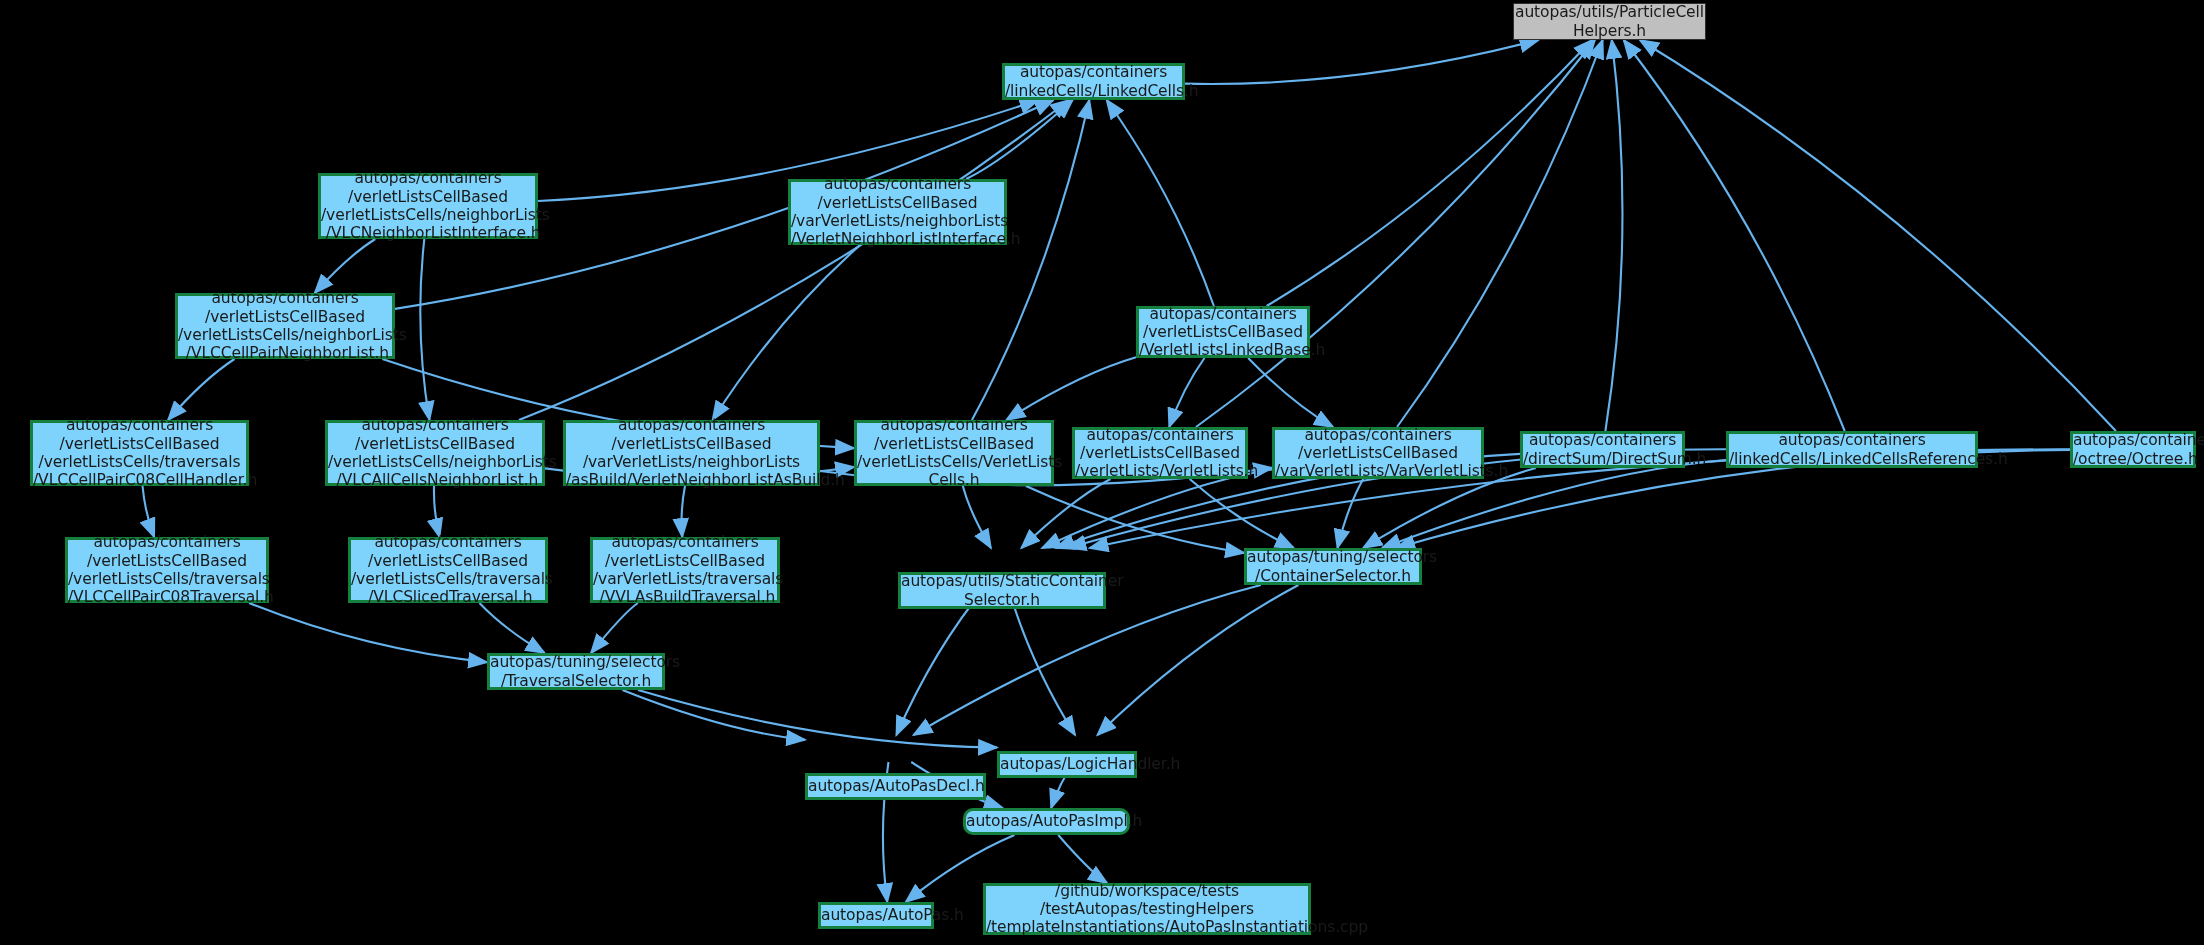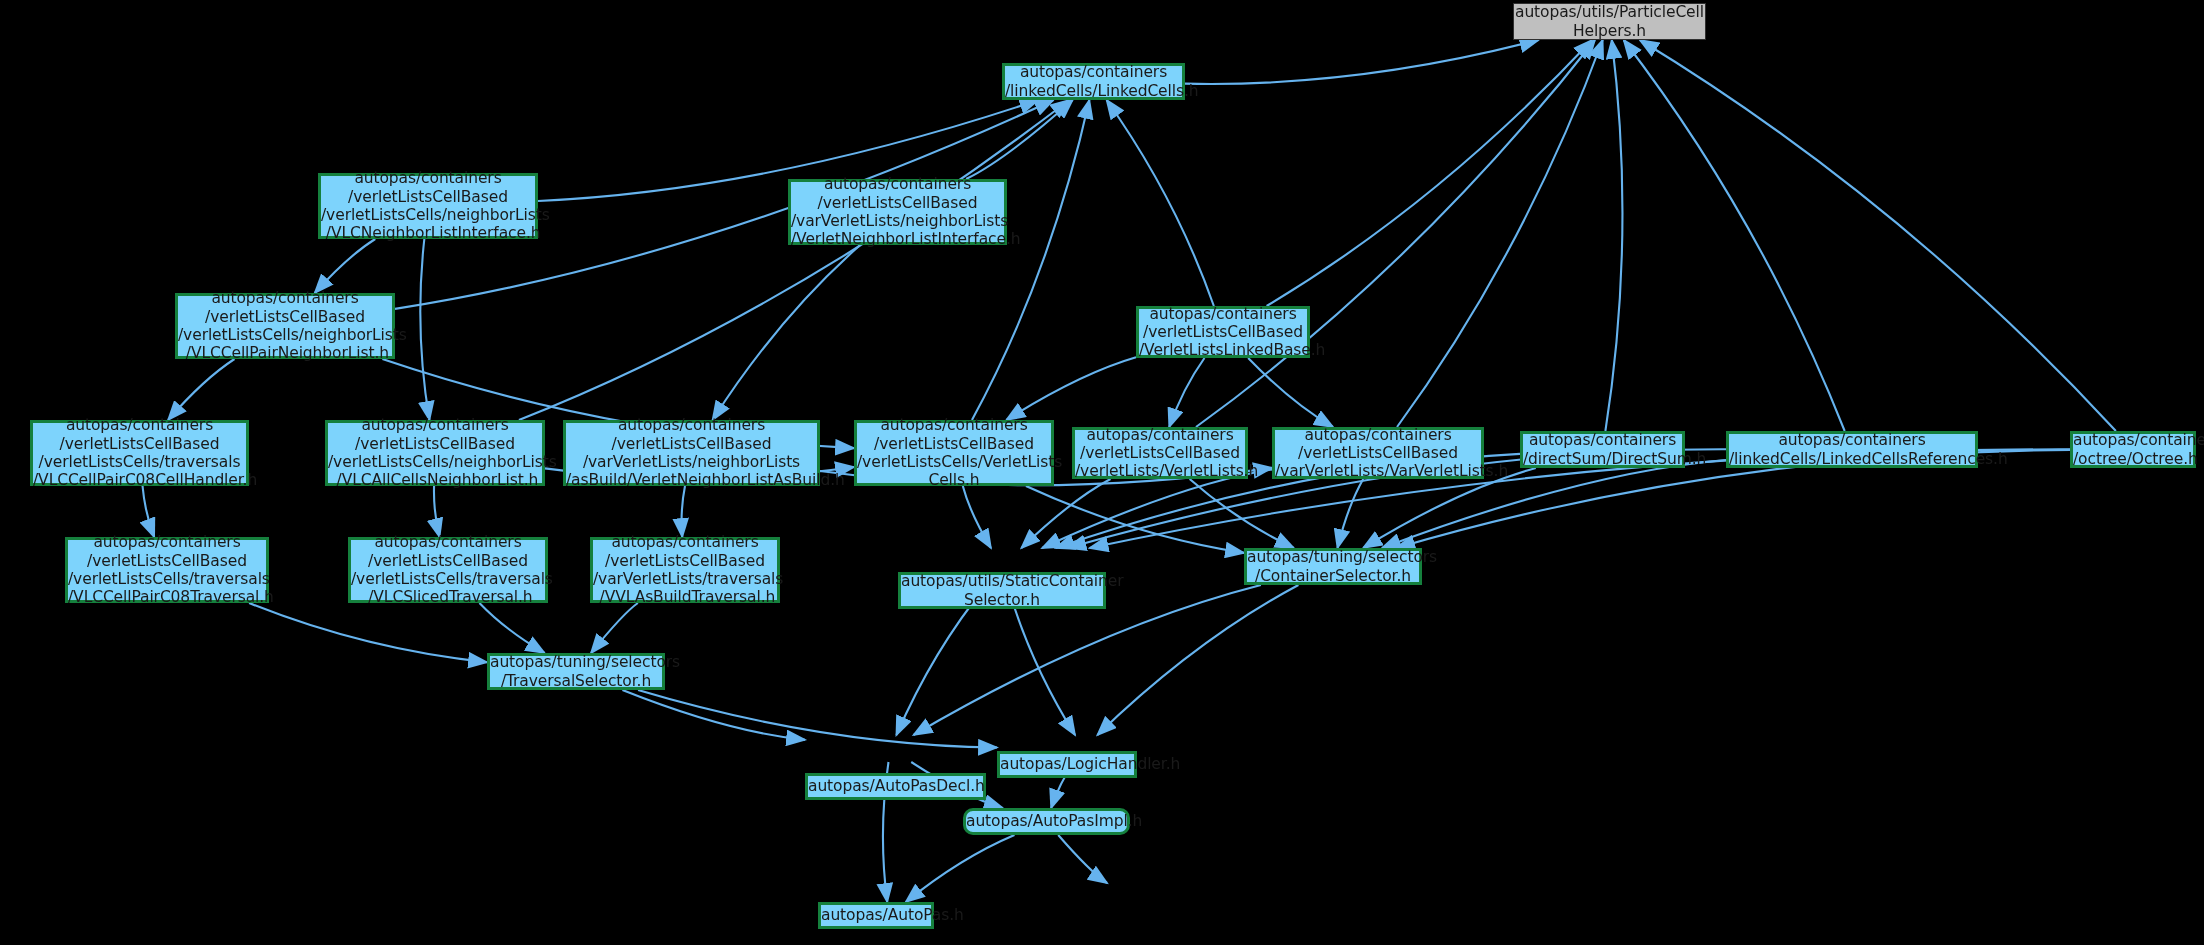--- a/index.html
+++ b/index.html
@@ -171,13 +171,16 @@
     <div class="node" style="left: 898px; top: 548px; width: 208px; height: 37px; margin-top: 24px;"><span class="label">autopas/utils/StaticContainer
 Selector.h</span></div>
     <div class="node" style="left: 1244px; top: 548px; width: 178px; height: 37px;"><span class="label">autopas/tuning/selectors
 /ContainerSelector.h</span></div>
     <div class="node" style="left: 487px; top: 653px; width: 178px; height: 37px;"><span class="label">autopas/tuning/selectors
 /TraversalSelector.h</span></div>
     <div class="node" style="left: 805px; top: 773px; width: 181px; height: 27px;"><span class="label">autopas/AutoPasDecl.h</span></div>
     <div class="node" style="left: 997px; top: 735px; width: 140px; height: 27px; margin-top: 16px;"><span class="label">autopas/LogicHandler.h</span></div>
     <div class="node" style="left: 963px; top: 808px; width: 167px; height: 27px; border-radius: 10px;"><span class="label">autopas/AutoPasImpl.h</span></div>
     <div class="node" style="left: 818px; top: 902px; width: 116px; height: 27px;"><span class="label">autopas/AutoPas.h</span></div>
+    <div class="node" style="left: 983px; top: 883px; width: 328px; height: 52px;"><span class="label">/github/workspace/tests
+/testAutopas/testingHelpers
+/templateInstantiations/AutoPasInstantiations.cpp</span></div>
   </div>
 
 </body></html>

